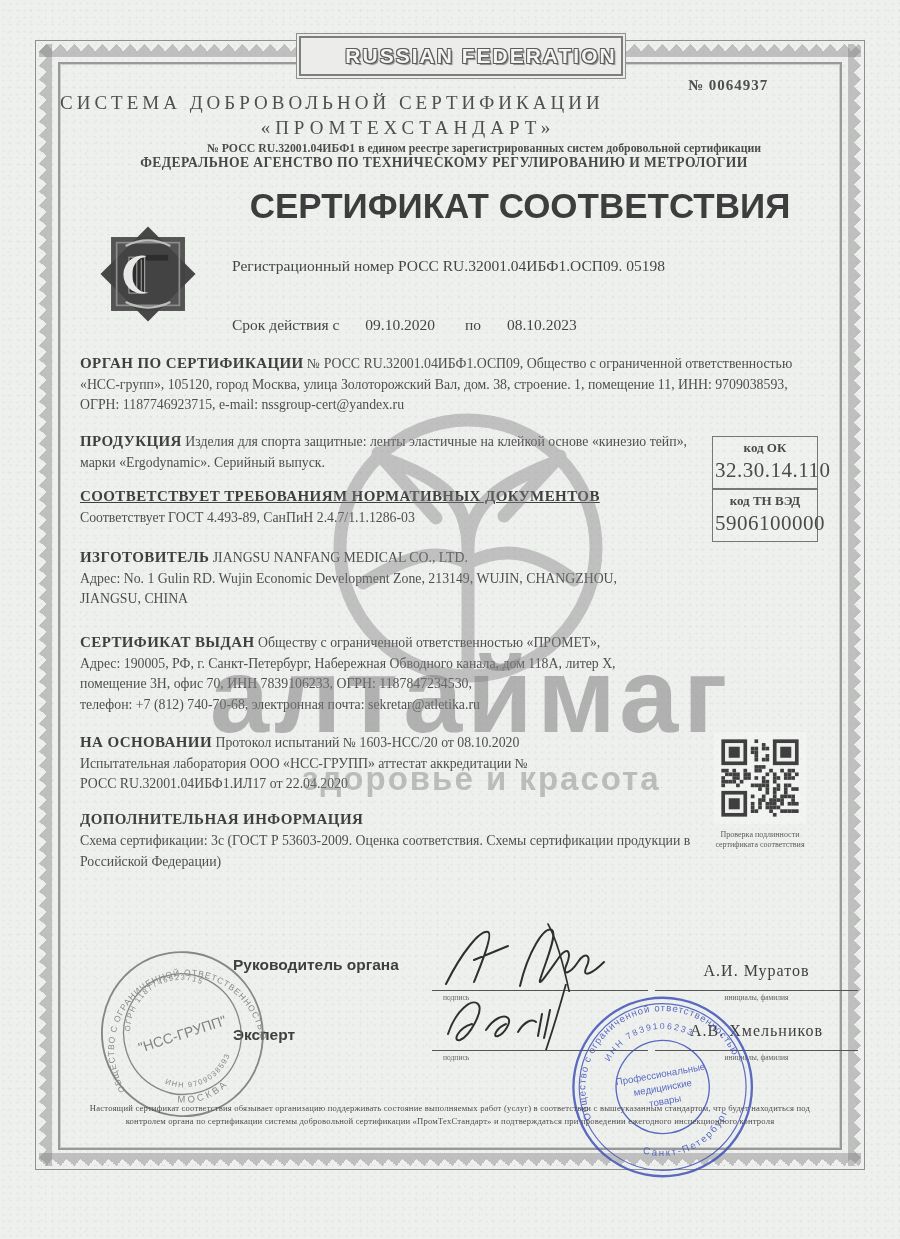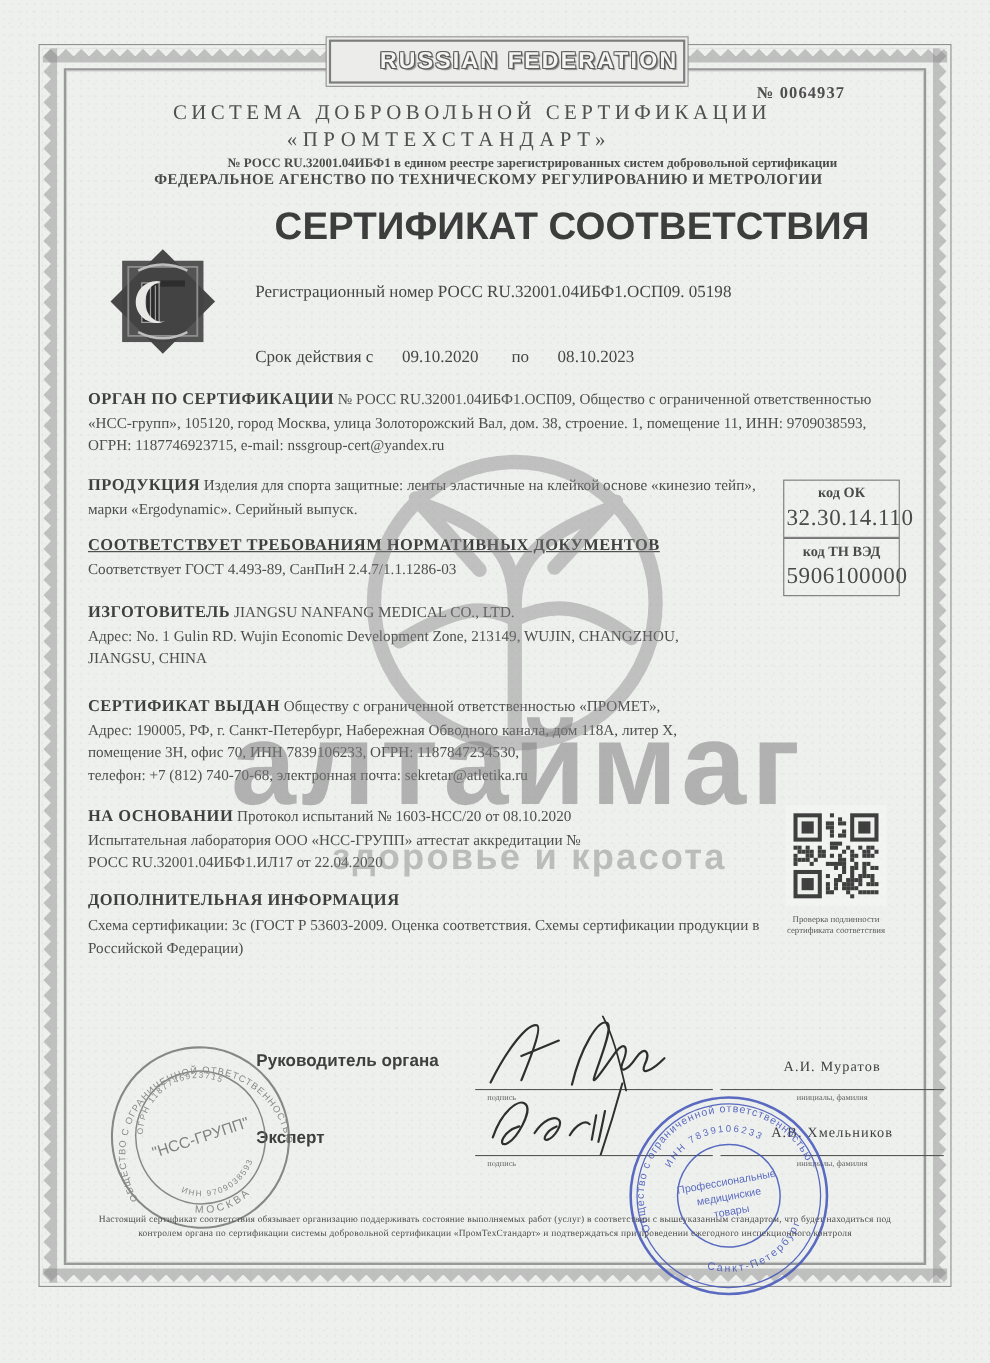--- a/index.html
+++ b/index.html
@@ -20,21 +20,21 @@
   .zz-t{left:3px;right:3px;top:3px;height:13px;background:conic-gradient(from 135deg at 50% 0,rgba(130,130,130,.55) 0 90deg,#0000 0) 0 0/14px 13px repeat-x;}
   .zz-b{left:3px;right:3px;bottom:3px;height:13px;background:conic-gradient(from 315deg at 50% 100%,rgba(130,130,130,.55) 0 90deg,#0000 0) 0 0/14px 13px repeat-x;}
   .zz-l{left:3px;top:3px;bottom:3px;width:13px;background:conic-gradient(from 45deg at 0 50%,rgba(130,130,130,.55) 0 90deg,#0000 0) 0 0/13px 14px repeat-y;}
   .zz-r{right:3px;top:3px;bottom:3px;width:13px;background:conic-gradient(from 225deg at 100% 50%,rgba(130,130,130,.55) 0 90deg,#0000 0) 0 0/13px 14px repeat-y;}
   
   .banner{left:299px;top:36px;width:280px;height:36px;background:#ecedeb;border:2px solid #7d7d7d;box-shadow:0 0 0 2px #ecedeb,0 0 0 3px #8f8f8f;
     display:flex;align-items:center;justify-content:center;padding-left:40px;}
   .banner span{font-family:"Liberation Sans",sans-serif;font-weight:700;font-size:21px;letter-spacing:2px;color:#f4f4f2;
     text-shadow:-1px -1px 0 #5c5c5c,1px -1px 0 #5c5c5c,-1px 1px 0 #5c5c5c,1px 1px 0 #5c5c5c,2px 2px 1px #8a8a8a;}
   .cert-no{left:688px;top:77px;width:160px;font-size:15px;letter-spacing:1px;color:#4e4e4e;font-weight:600;}
-  .sys1{left:60px;top:92px;width:708px;text-align:center;font-size:19px;letter-spacing:4px;color:#4f4f4f;padding-left:15px;}
+  .sys1{left:60px;top:92px;width:708px;text-align:left;font-size:19px;letter-spacing:4px;color:#4f4f4f;}
   .sys2{left:60px;top:117px;width:696px;text-align:center;font-size:19px;letter-spacing:5px;color:#4f4f4f;}
   .registry{left:60px;top:141px;width:848px;text-align:center;font-size:11.8px;font-weight:700;color:#4c4c4c;}
   .agency{left:60px;top:155px;width:768px;text-align:center;font-size:13.6px;font-weight:700;letter-spacing:.4px;color:#484848;}
   .title{left:240px;top:186px;width:560px;text-align:center;font-family:"Liberation Sans",sans-serif;font-weight:700;font-size:35px;letter-spacing:0;color:#3d3d3d;}
   .emblem{left:92px;top:212px;width:112px;height:124px;}
   .regline{left:232px;top:257px;font-size:15.5px;color:#454545;}
   .validity{left:232px;top:295px;font-size:15.5px;color:#454545;margin-top:21px;}
   .validity .v{margin:0 26px 0 22px;}
   .sec{line-height:1.5;font-size:13.8px;color:#4e4e4e;}
   .lbl{font-weight:700;font-size:15px;letter-spacing:.4px;color:#3f3f3f;}
@@ -45,21 +45,21 @@
   .wm-logo{left:318px;top:398px;opacity:.5;}
   .wm-brand{left:210px;top:642px;font-family:"Liberation Sans",sans-serif;font-weight:700;font-size:106px;line-height:1;letter-spacing:5px;color:rgba(125,125,125,.55);}
   .wm-tag{left:302px;top:760px;font-family:"Liberation Sans",sans-serif;font-weight:700;font-size:33px;letter-spacing:2px;color:rgba(135,135,135,.5);}
   
   .qr-wrap{left:708px;top:732px;width:104px;text-align:center;}
   .qr-cap{font-size:8px;color:#5a5a5a;line-height:1.3;margin-top:2px;}
   
   .sig-label{font-family:"Liberation Sans",sans-serif;font-weight:700;font-size:15.5px;color:#3f3f3f;}
   .line{border-bottom:1.3px solid #555;}
   .sig-cap{font-size:7.5px;color:#5f5f5f;}
-  .sig-name{font-size:13px;letter-spacing:1px;color:#3e3e3e;text-align:center;}
+  .sig-name{font-size:16px;letter-spacing:1px;color:#3e3e3e;text-align:center;}
   .footer-note{left:85px;top:1102px;width:730px;text-align:center;font-size:8.6px;line-height:1.55;color:#4c4c4c;letter-spacing:.2px;}
   svg text{font-family:"Liberation Sans",sans-serif;}
 </style>
 </head>
 <body>
 
 <div class="page">
 
   <div class="abs outer-frame">
     <div class="zz zz-t"></div>

